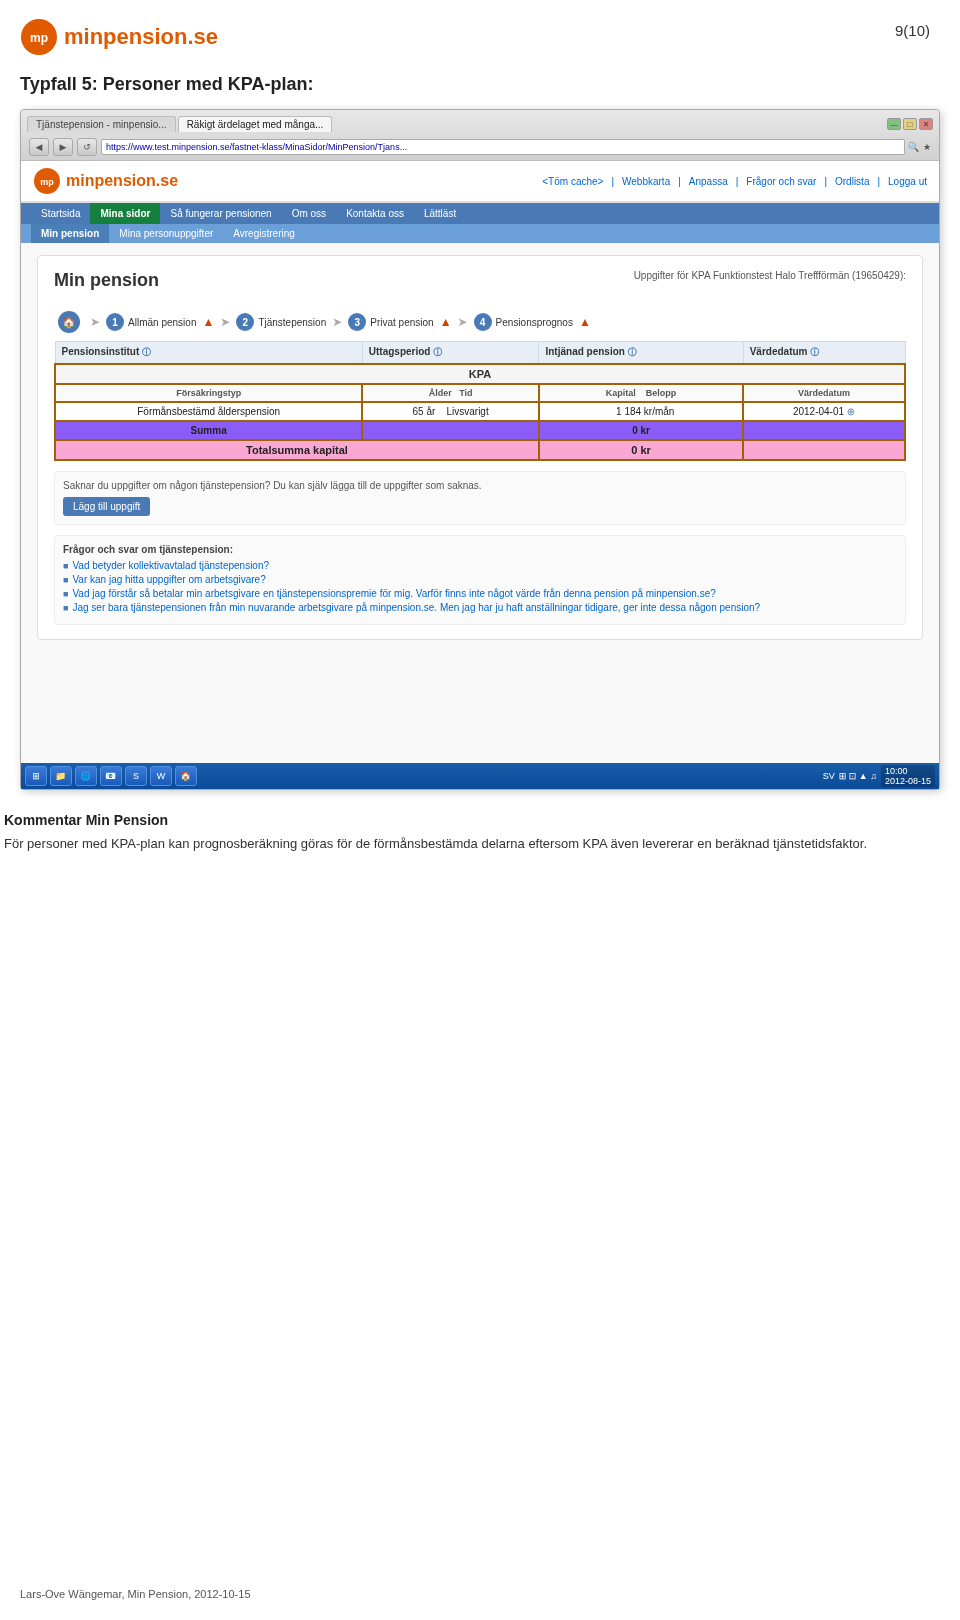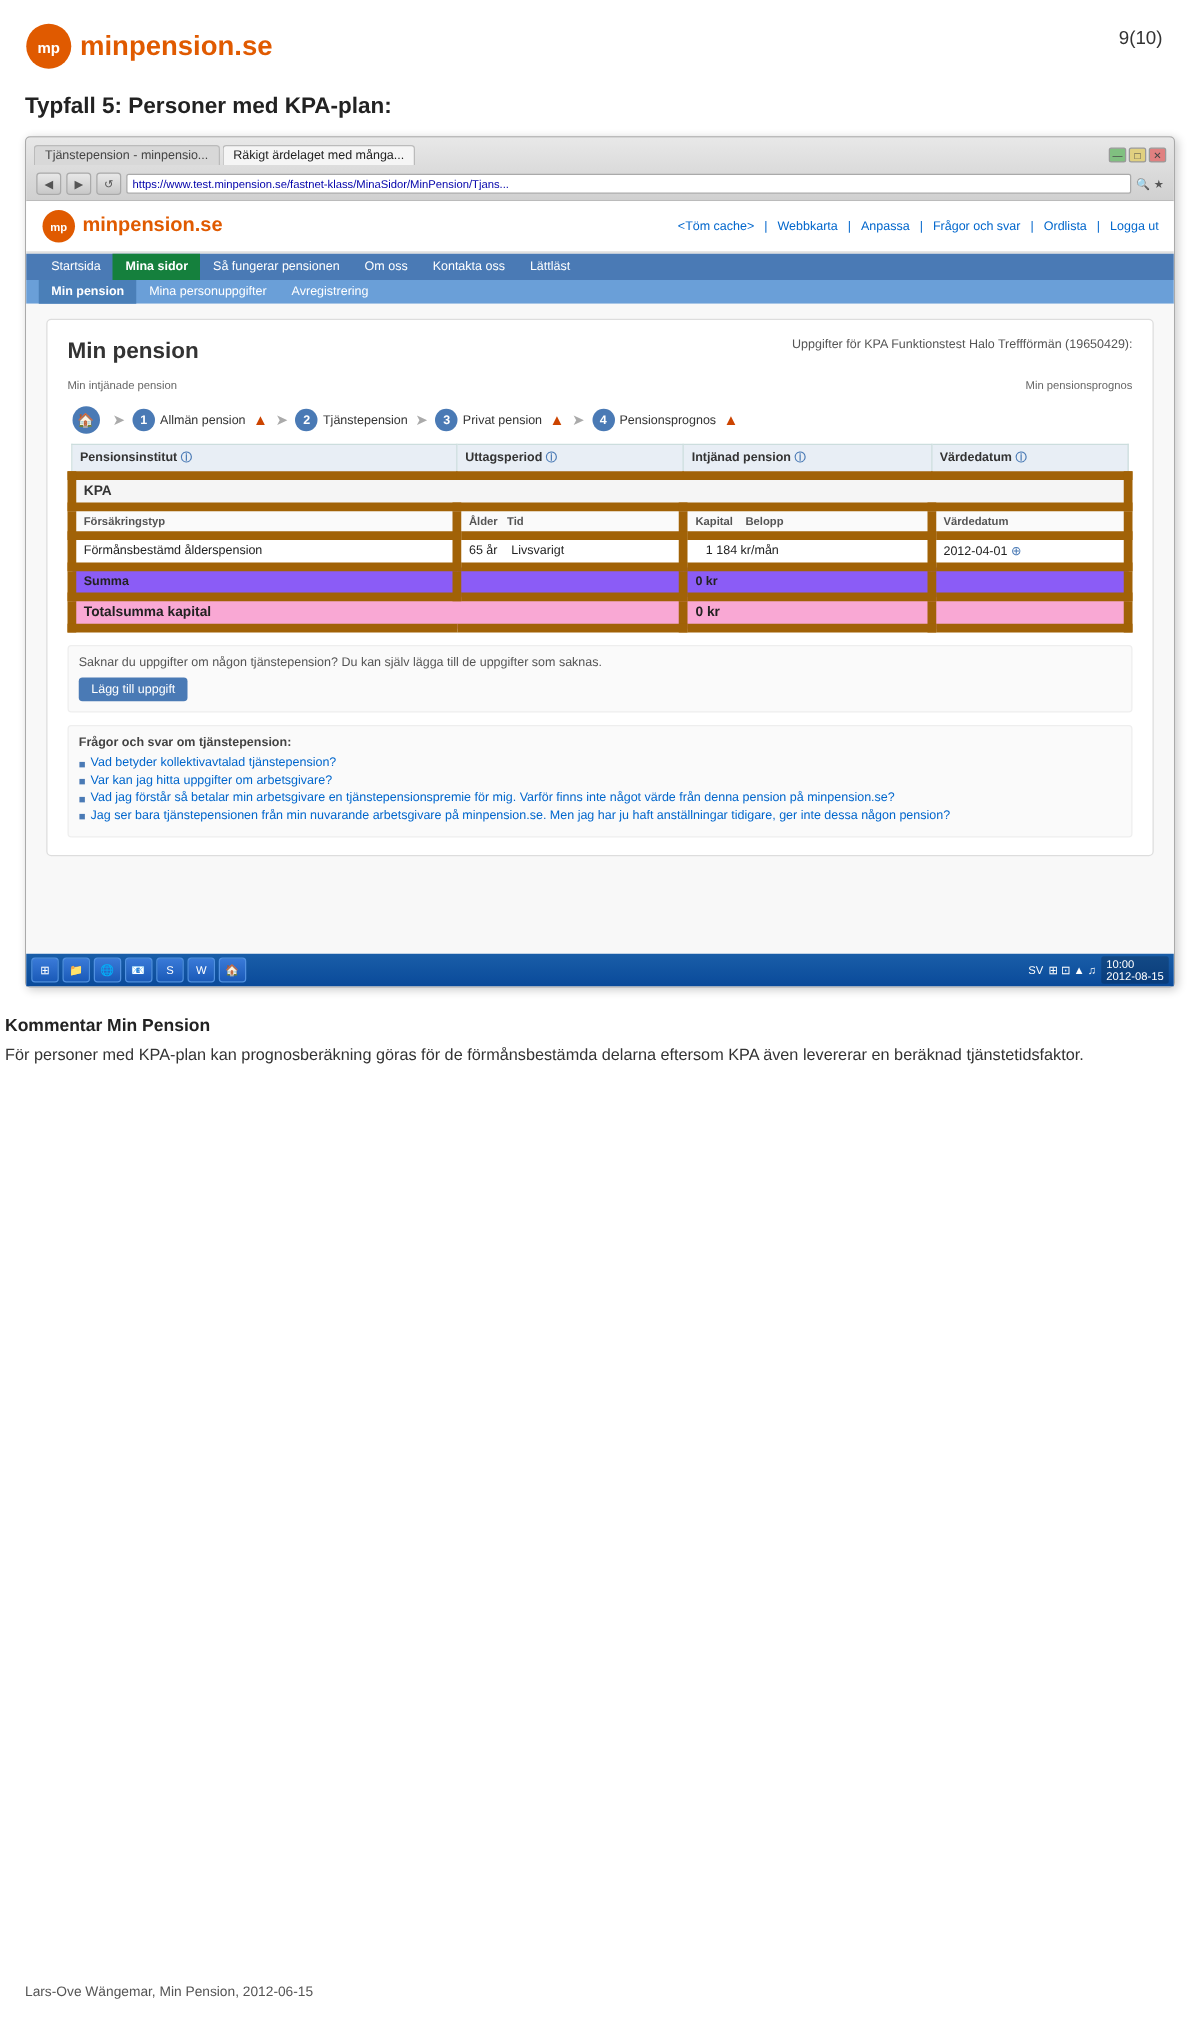--- a/index.html
+++ b/index.html
@@ -300,23 +300,24 @@
     .pension-table th {
       background: #e8eef5;
       border: 1px solid #cdd;
       padding: 4px 6px;
       text-align: left;
       font-weight: bold;
       color: #333;
       white-space: nowrap;
     }
     .pension-table td {
-      border: 7px solid #a16207;
+      border: 2px solid #a16207;
       padding: 3px 6px;
       vertical-align: top;
+      text-align: center;
     }
     .pension-table .section-header td {
       background: #f5f5f5;
       font-weight: bold;
       font-size: 11px;
       color: #333;
     }
     .pension-table .sub-header td {
       background: #fafafa;
       font-weight: bold;
@@ -558,24 +559,20 @@
     </div>
 
     <div class="content-area">
       <div class="pension-card">
 
         <div class="pension-card-header">
           <div class="pension-card-title">Min pension</div>
           <div class="kpa-info">Uppgifter för KPA Funktionstest Halo Treffförmän (19650429):</div>
         </div>
 
-        <div style="display:flex; align-items:center; justify-content:space-between; margin-bottom:4px;">
-          <span class="min-intj">Min intjänade pension</span>
-          <span class="min-prognos" style="margin-left:auto;">Min pensionsprognos</span>
-        </div>
         <div class="steps-container">
           <div class="home-icon-btn">🏠</div>
           <span class="step-arrow">➤</span>
           <div class="step-item">
             <div class="step-num">1</div>
             <span class="step-text">Allmän pension</span>
             <span class="step-warning">▲</span>
           </div>
           <span class="step-arrow">➤</span>
           <div class="step-item">
@@ -693,13 +690,13 @@
       </div>
     </div>
   </div>
 </div>
 
 <div class="comment-section">
   <div class="comment-title">Kommentar Min Pension</div>
   <div class="comment-text">För personer med KPA-plan kan prognosberäkning göras för de förmånsbestämda delarna eftersom KPA även levererar en beräknad tjänstetidsfaktor.</div>
 </div>
 
-<div class="page-footer">Lars-Ove Wängemar, Min Pension, 2012-06-15</div>
+<div class="page-footer">Lars-Ove Wängemar, Min Pension, 2012-10-15</div>
 
 </body></html>

